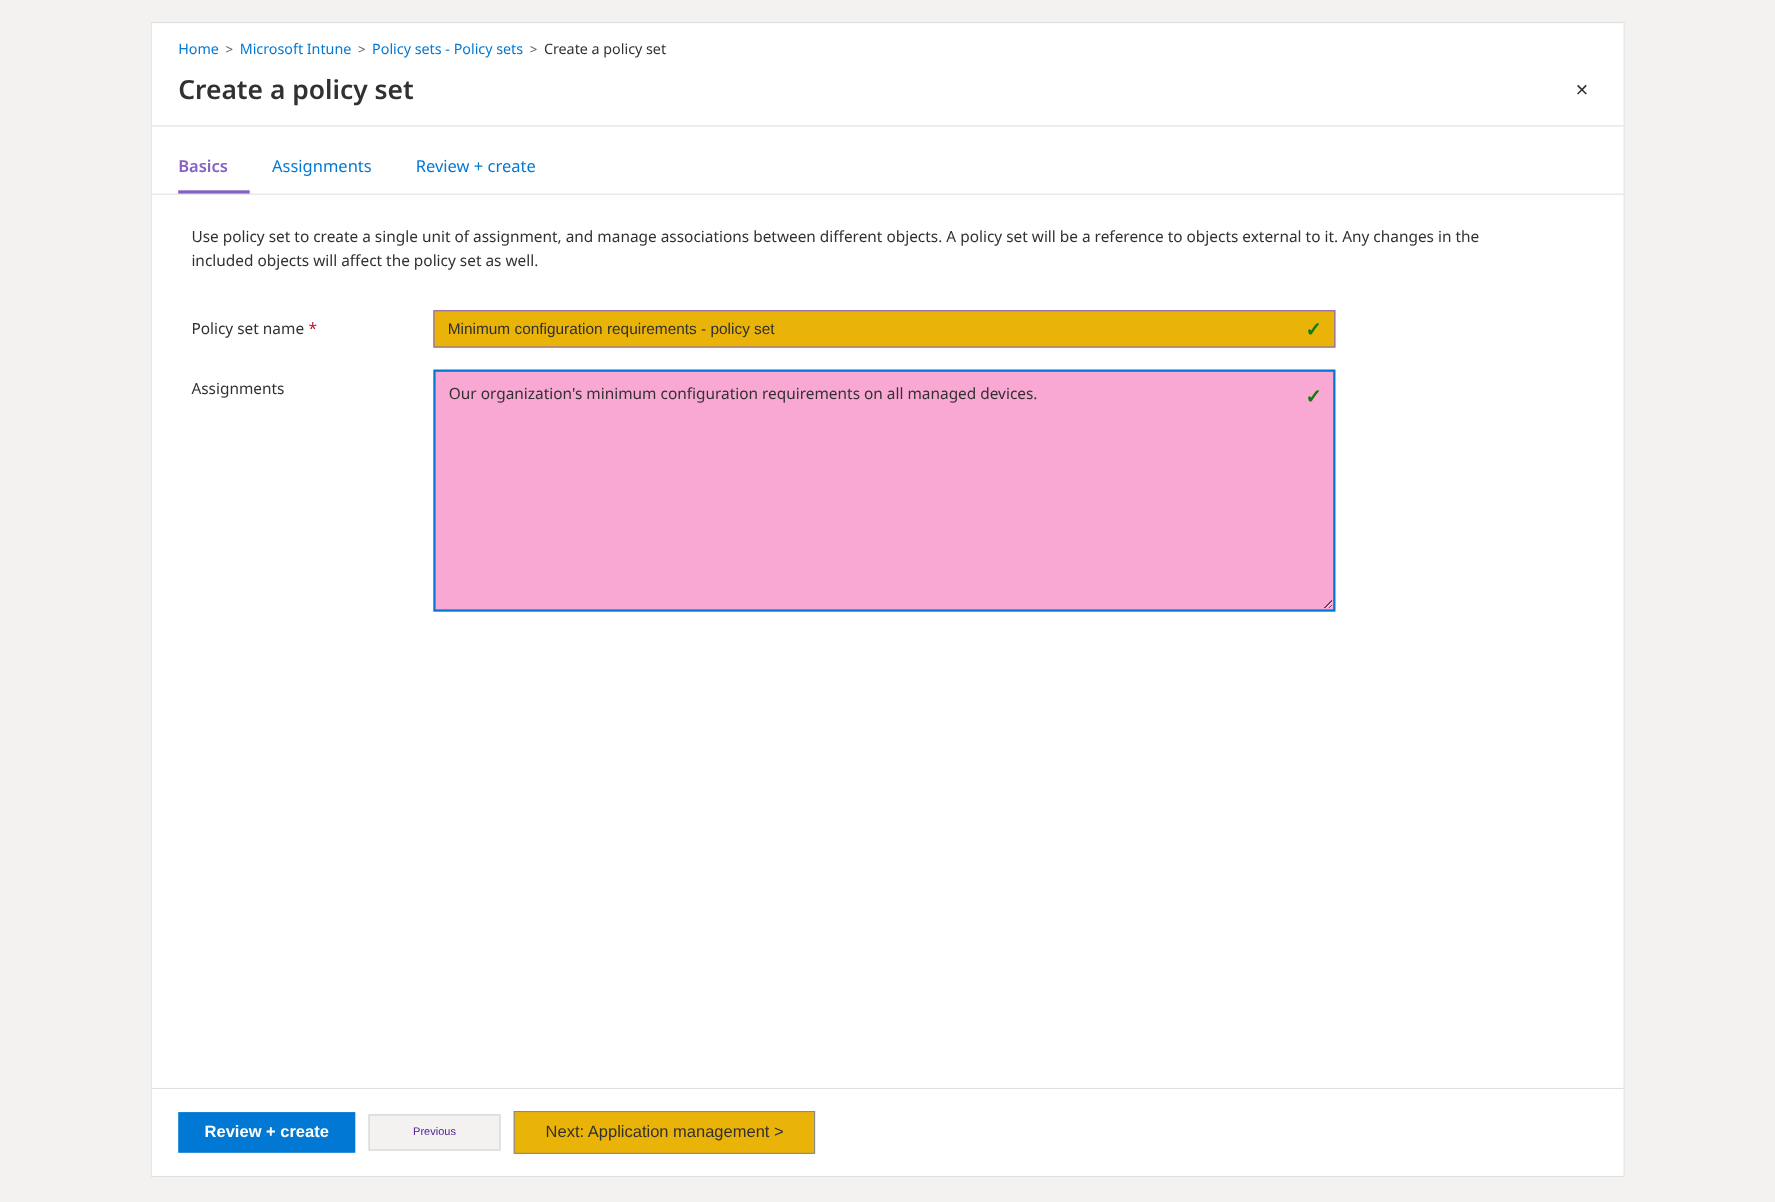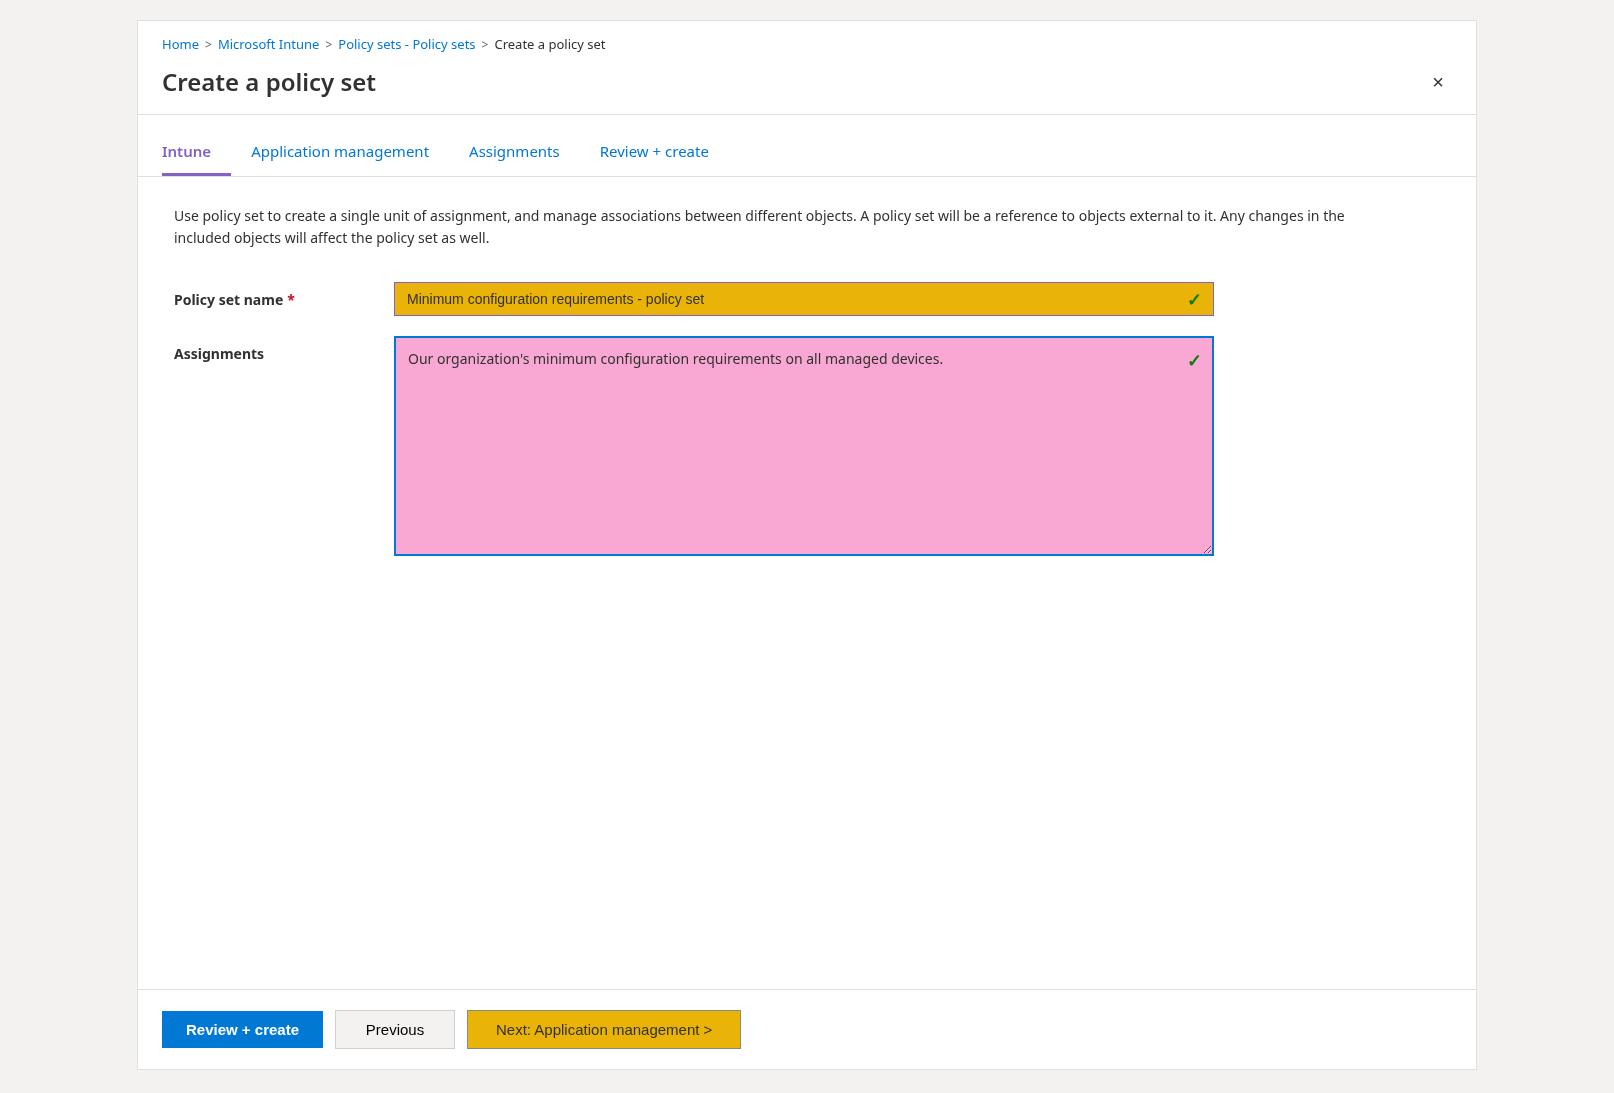--- a/index.html
+++ b/index.html
@@ -98,21 +98,21 @@
       max-width: 1200px;
     }
     .form-row {
       display: flex;
       align-items: flex-start;
       margin-bottom: 20px;
       gap: 0;
     }
     .form-label {
       font-size: 14px;
-      font-weight: 700;
+      font-weight: 400;
       color: #323130;
       min-width: 220px;
       padding-top: 8px;
       display: flex;
       align-items: center;
       gap: 4px;
     }
     .required-star {
       color: #c50f1f;
       font-size: 14px;
@@ -173,24 +173,24 @@
       color: #fff;
       border: none;
       padding: 10px 24px;
       font-size: 15px;
       font-weight: 600;
       cursor: pointer;
       min-width: 160px;
     }
     .btn-secondary {
       background: #f3f2f1;
-      color: #000000;
+      color: #4c1d95;
       border: 1px solid #d2d0ce;
       padding: 10px 24px;
-      font-size: 15px;
+      font-size: 10px;
       cursor: default;
       min-width: 120px;
     }
     .btn-outline {
       background: #eab308;
       color: #323130;
       border: 1px solid #8a8886;
       padding: 10px 28px;
       font-size: 15px;
       cursor: pointer;
@@ -211,22 +211,21 @@
     <span class="separator">&gt;</span>
     <span class="current">Create a policy set</span>
   </div>
 
   <div class="header">
     <h1 class="header-title">Create a policy set</h1>
     <button class="close-btn">×</button>
   </div>
 
   <nav class="tabs">
-    <a class="tab active">Intune</a>
-    <a class="tab">Application management</a>
+    <a class="tab active">Basics</a>
     <a class="tab">Assignments</a>
     <a class="tab">Review + create</a>
   </nav>
 
   <div class="content">
 
     <p class="description-text">Use policy set to create a single unit of assignment, and manage associations between different objects. A policy set will be a reference to objects external to it. Any changes in the included objects will affect the policy set as well.</p>
 
     <div class="form-row">
       <label class="form-label">

